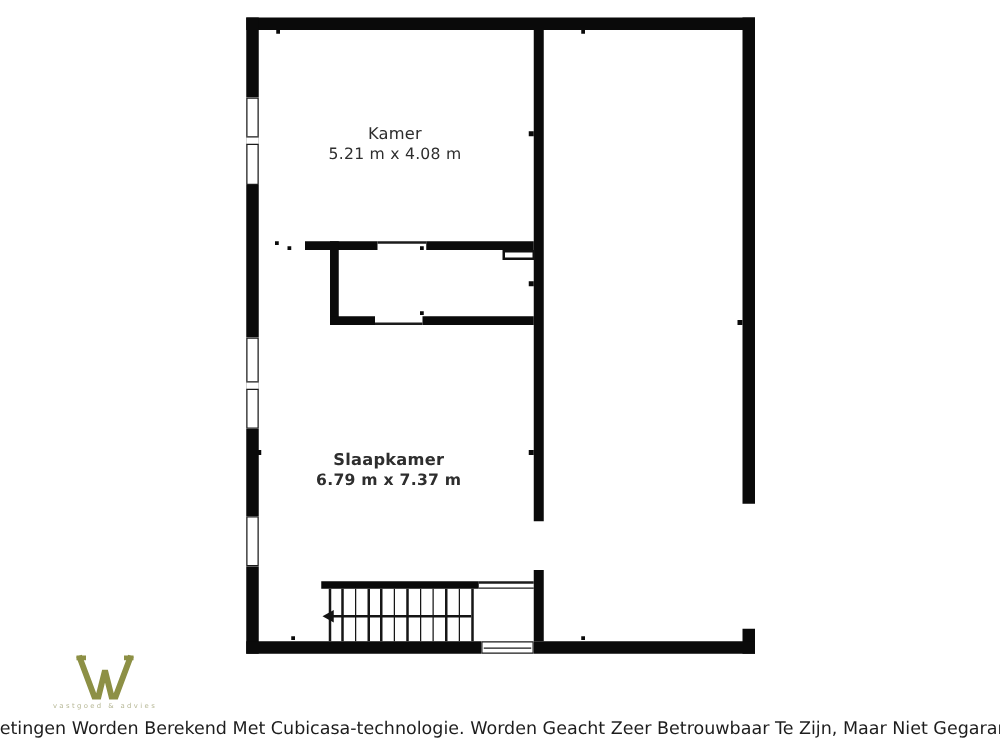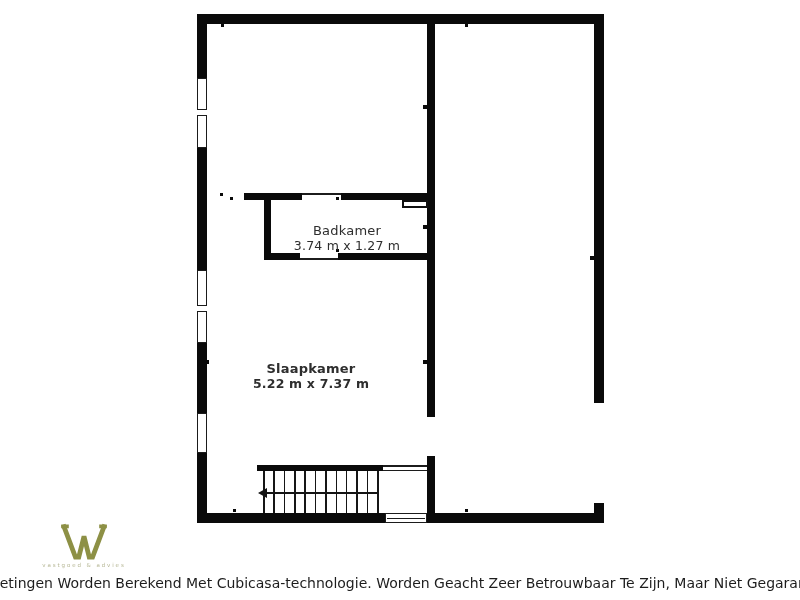--- a/index.html
+++ b/index.html
@@ -106,27 +106,27 @@
   <div class="dot" style="left:423px;top:360px;width:4px;height:4px;"></div>
   <div class="dot" style="left:205px;top:360px;width:4px;height:4px;"></div>
   <div class="dot" style="left:590px;top:256px;width:4px;height:4px;"></div>
   <div class="dot" style="left:233px;top:509px;width:3px;height:3px;"></div>
   <div class="dot" style="left:465px;top:509px;width:3px;height:3px;"></div>
   <div class="dot" style="left:220px;top:193px;width:3px;height:3px;"></div>
   <div class="dot" style="left:230px;top:197px;width:3px;height:3px;"></div>
   <div class="dot" style="left:336px;top:197px;width:3px;height:3px;"></div>
   <div class="dot" style="left:336px;top:249px;width:3px;height:3px;"></div>
 
-  <div class="room-label" style="left:347px;top:223px;">
-    <div>Badkamer</div>
-    <div class="dims">3.74 m x 1.27 m</div>
+  <div class="room-label" style="left:316px;top:100px;">
+    <div>Kamer</div>
+    <div class="dims">5.21 m x 4.08 m</div>
   </div>
   <div class="room-label" style="left:311px;top:361px;font-weight:bold;">
     <div>Slaapkamer</div>
-    <div class="dims">5.22 m x 7.37 m</div>
+    <div class="dims">6.79 m x 7.37 m</div>
   </div>
 </div>
 
 <div class="logo">
   <span>
     <svg width="50" height="38" viewBox="0 0 52 40">
       <path d="M5 4 L17 36 L20.5 36 L26 14 L31.5 36 L35 36 L47 4" fill="none" stroke="#8d9045" stroke-width="5" stroke-linecap="square"></path>
       <path d="M2 3.5 L10 3.5 M42 3.5 L50 3.5" stroke="#8d9045" stroke-width="4"></path>
     </svg>
   </span>

